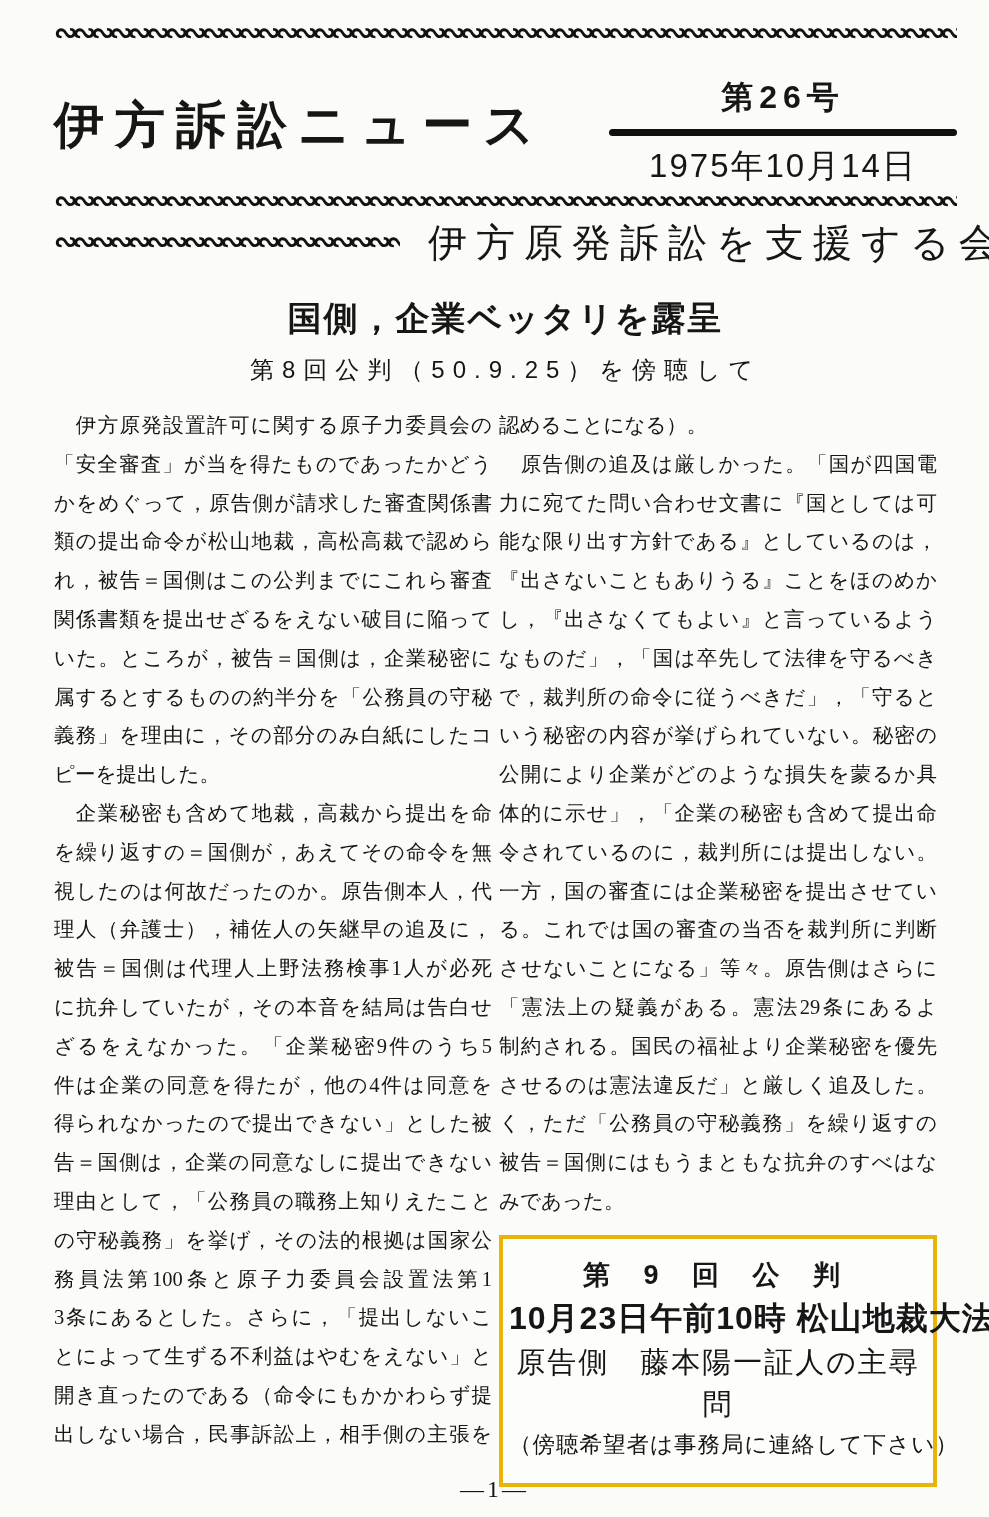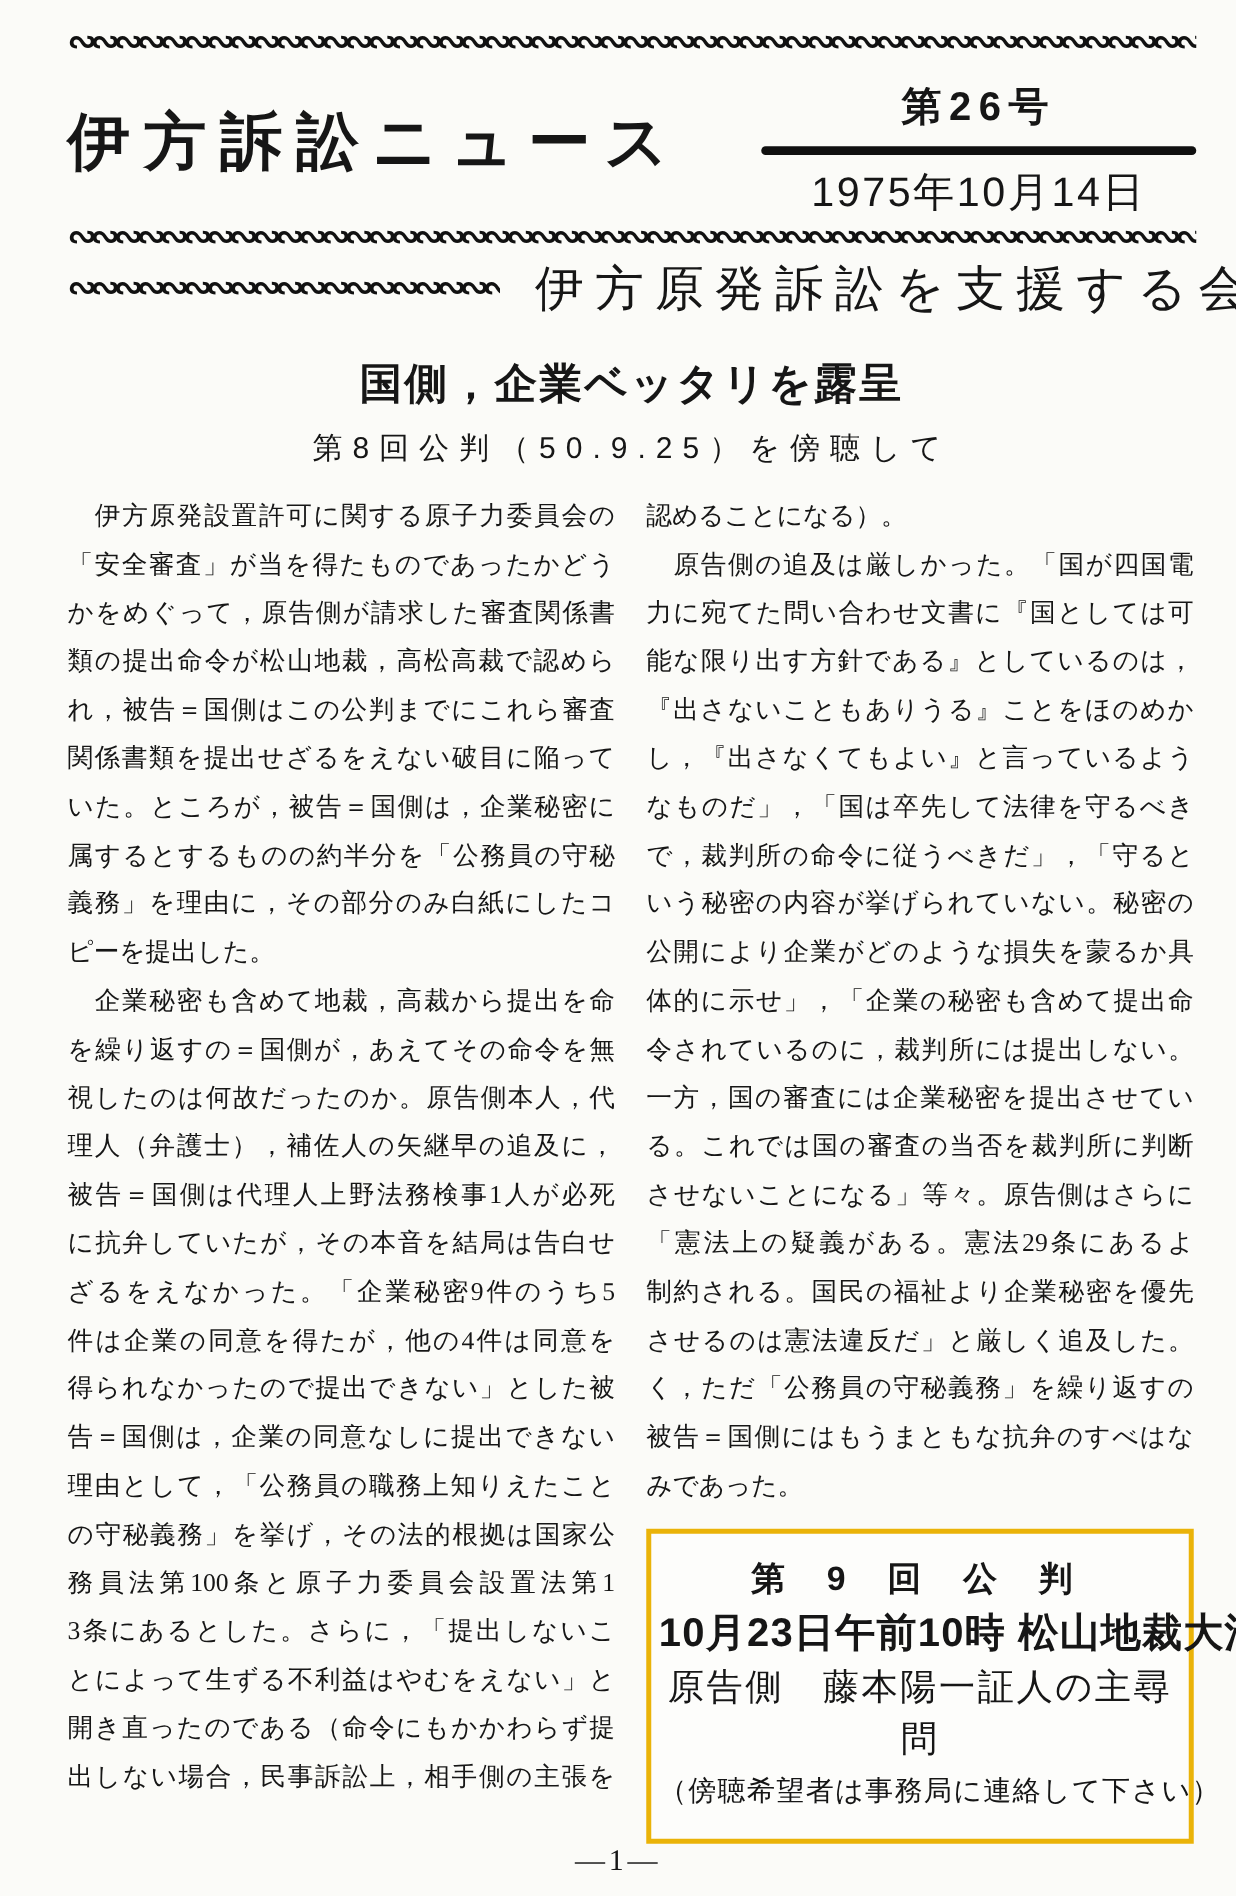--- a/index.html
+++ b/index.html
@@ -31,21 +31,21 @@
   }
   .rope-top, .rope-mid { width: 100%; }
   .rope-partial { width: 346px; flex: none; }
   .rope-end { width: 52px; flex: none; }
 
   
   .masthead {
     display: flex;
     align-items: flex-start;
     justify-content: space-between;
-    margin-top: 16px;
+    margin-top: 28px;
     height: 112px;
     gap: 36px;
   }
   .np-title {
     font-family: "Liberation Sans", "DejaVu Sans", sans-serif;
     font-weight: bold;
     font-size: 50px;
     letter-spacing: 11px;
     margin-top: 16px;
     white-space: nowrap;
@@ -97,21 +97,21 @@
     text-align: center;
     font-family: "Liberation Sans", "DejaVu Sans", sans-serif;
     font-weight: 500;
     font-size: 24px;
     letter-spacing: 8px;
   }
 
   
   .columns {
     display: flex;
-    gap: 25px;
+    gap: 7px;
     margin-top: 20px;
   }
   .col { width: 438px; flex: none; }
   .line {
     height: 38.8px;
     line-height: 38.8px;
     font-size: 20.5px;
     text-align: justify;
     text-align-last: justify;
     overflow: hidden;

